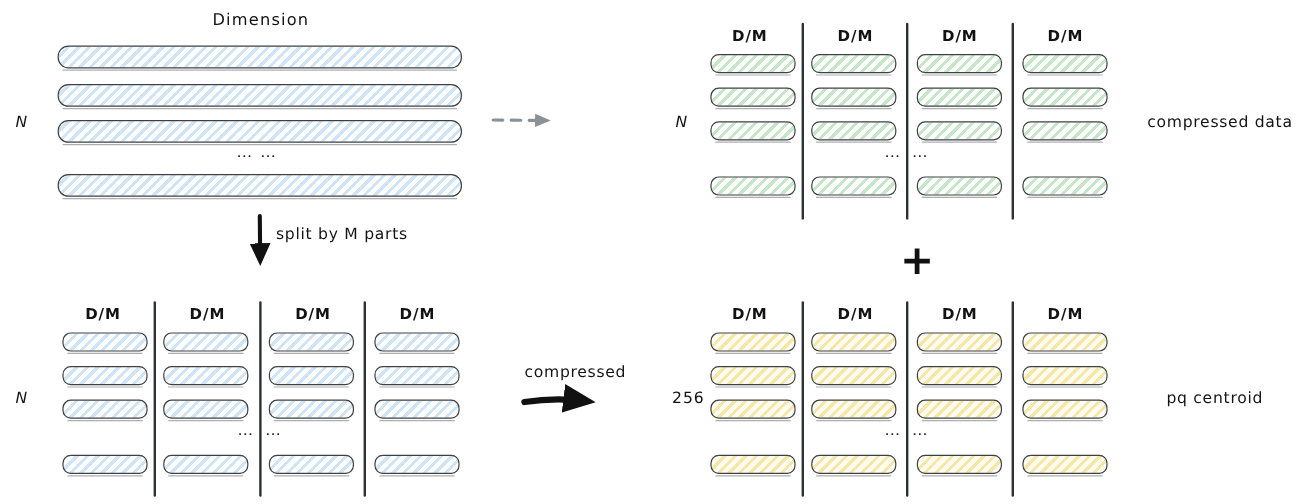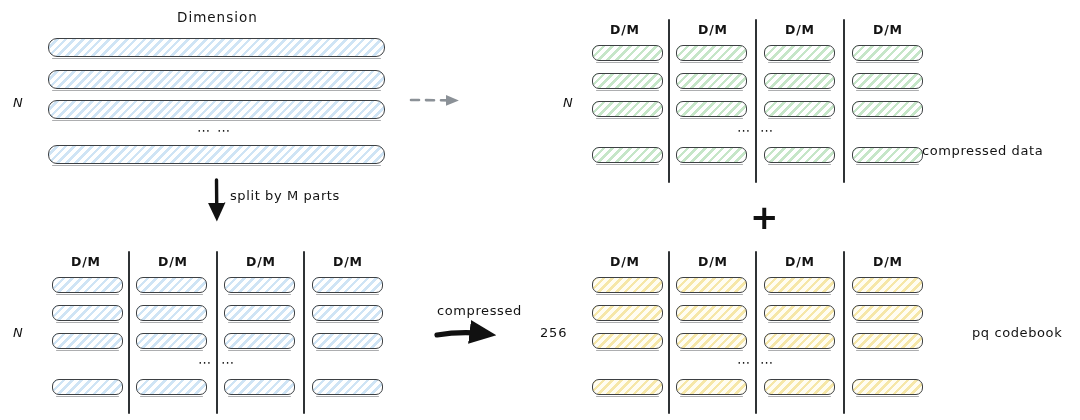--- a/index.html
+++ b/index.html
@@ -197,21 +197,21 @@
     <div class="bar green" style="left:277px;top:55px;width:71px;height:16px;"></div>
     <div class="bar green" style="left:277px;top:83px;width:71px;height:16px;"></div>
     <div class="bar green" style="left:277px;top:129px;width:71px;height:16px;"></div>
 
     <div class="dots" style="left:162px;top:106px;">⋯</div>
     <div class="dots" style="left:185px;top:106px;">⋯</div>
   </div>
 
   <div class="abs hw hw-italic" style="left:563px;top:95px;">N</div>
 
-  <div class="abs hw" style="left:922px;top:95px;margin-top:48px;">compressed data</div>
+  <div class="abs hw" style="left:956px;top:95px;">compressed data</div>
 
   <div class="plus" style="left:750px;top:200px;">+</div>
 
   <div class="abs" style="left:38px;top:250px;width:400px;height:165px;">
 
     <div class="abs hw hw-small" style="left:33px;top:4px;">D/M</div>
     <div class="abs hw hw-small" style="left:120px;top:4px;">D/M</div>
     <div class="abs hw hw-small" style="left:208px;top:4px;">D/M</div>
     <div class="abs hw hw-small" style="left:295px;top:4px;">D/M</div>
 
@@ -275,17 +275,17 @@
 
     <div class="bar yellow" style="left:277px;top:27px;width:71px;height:16px;"></div>
     <div class="bar yellow" style="left:277px;top:55px;width:71px;height:16px;"></div>
     <div class="bar yellow" style="left:277px;top:83px;width:71px;height:16px;"></div>
     <div class="bar yellow" style="left:277px;top:129px;width:71px;height:16px;"></div>
 
     <div class="dots" style="left:162px;top:106px;">⋯</div>
     <div class="dots" style="left:185px;top:106px;">⋯</div>
   </div>
 
-  <div class="abs hw hw-num" style="left:540px;top:325px;">256</div>
-
-  <div class="abs hw" style="left:972px;top:325px;">pq codebook</div>
+  <div class="abs hw hw-num" style="left:560px;top:325px;">256</div>
+
+  <div class="abs hw" style="left:972px;top:325px;">pq centroid</div>
 
 </div>
 
 </body></html>

